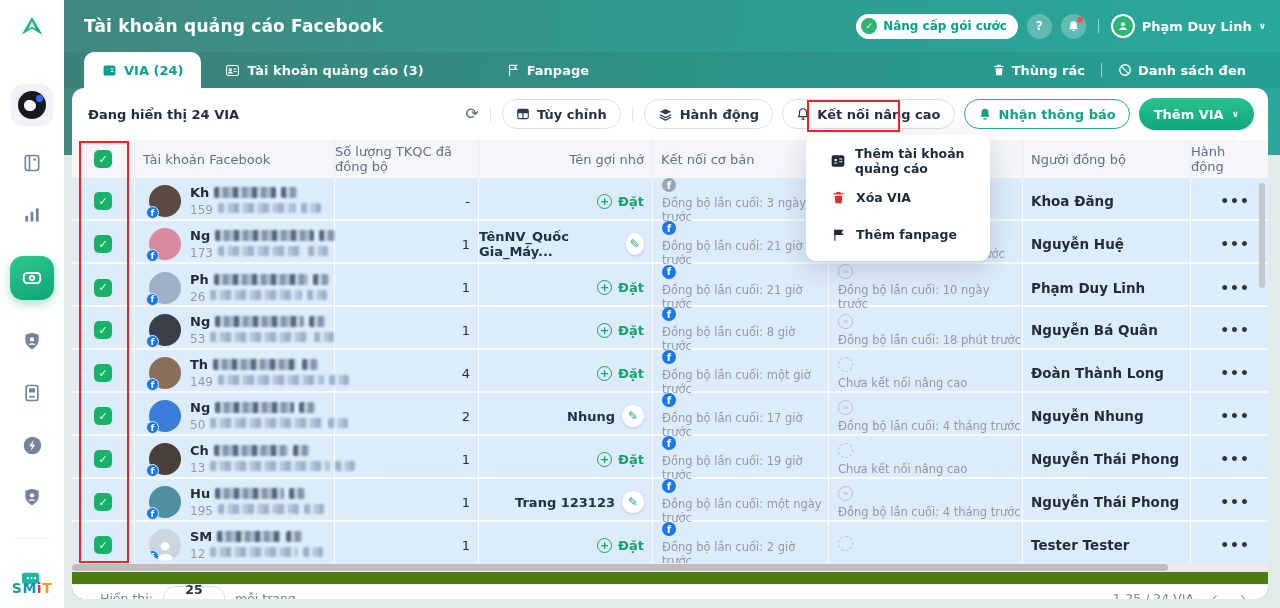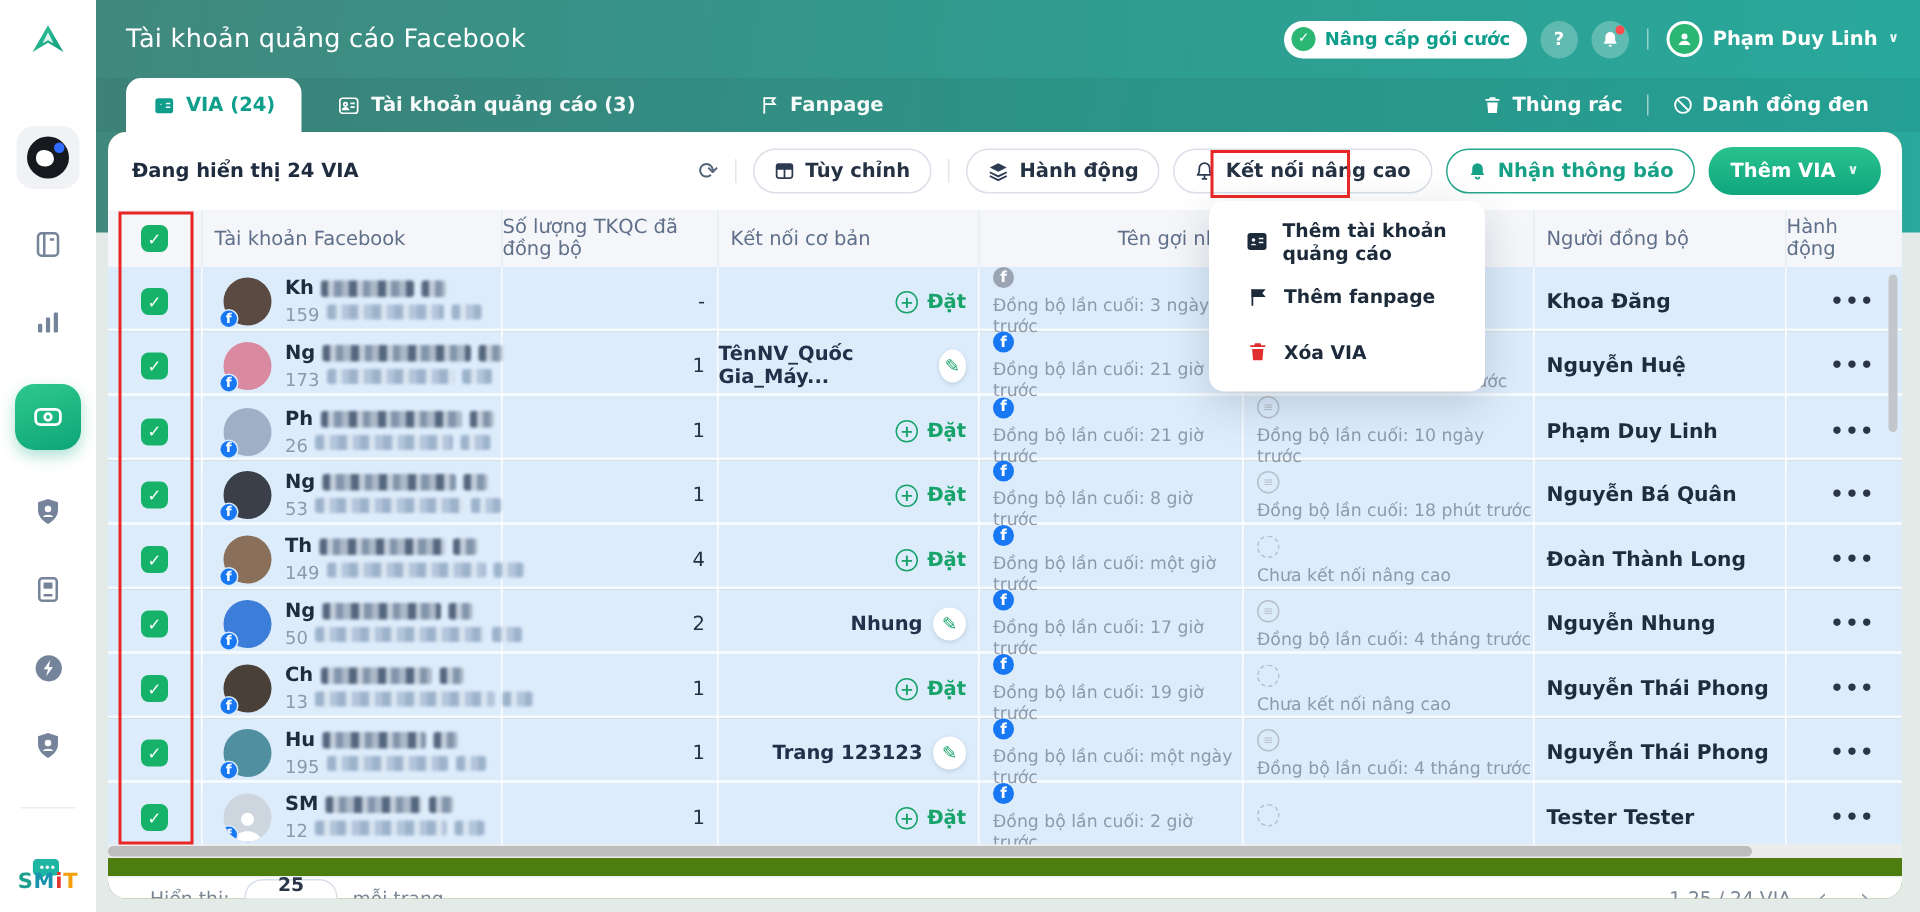--- a/index.html
+++ b/index.html
@@ -23,21 +23,21 @@
   .smit { position:absolute; bottom:12px; left:0; width:64px; text-align:center; font-size:14px; font-weight:bold; letter-spacing:.5px; }
   .smit .c1{color:#1d9f8f}.smit .c2{color:#1a93ae}.smit .c3{color:#e3342f}.smit .c4{color:#f59e0b}
 
   
   .main { position:absolute; left:64px; top:0; width:1216px; height:608px; background:#e3ebe8; }
   .tealband { position:absolute; left:0; top:0; width:1216px; height:155px;
               background:linear-gradient(95deg,#41887e 0%,#2f9c90 55%,#28a99c 100%); }
 
   
   .hdr { position:absolute; left:0; top:0; width:1216px; height:52px; display:flex; align-items:center; z-index:3; }
-  .hdr-title { margin-left:20px; color:#fff; font-size:17px; font-weight:normal; letter-spacing:.2px; }
+  .hdr-title { margin-left:20px; color:#fff; font-size:17px; font-weight:bold; letter-spacing:.2px; }
   .hdr-right { margin-left:auto; margin-right:14px; display:flex; align-items:center; gap:9px; }
   .upgrade { height:25px; background:#fff; border-radius:13px; display:flex; align-items:center; gap:6px;
              padding:0 11px 0 5px; color:#0d9d8b; font-size:12px; font-weight:bold; cursor:pointer; }
   .seal { width:16px; height:16px; border-radius:50%; background:#2bb673; color:#fff; font-size:9px;
           display:flex; align-items:center; justify-content:center; }
   .circ { position:relative; width:25px; height:25px; border-radius:50%; background:rgba(255,255,255,.25);
           color:#fff; display:flex; align-items:center; justify-content:center; }
   .circ .dot { position:absolute; right:3px; top:3px; width:6px; height:6px; border-radius:50%; background:#ff4d4f; }
   .hdr-sep { width:1px; height:14px; background:rgba(255,255,255,.5); margin:0 3px; }
   .user { display:flex; align-items:center; gap:7px; color:#fff; font-size:13px; font-weight:bold; cursor:pointer; }
@@ -294,21 +294,21 @@
             <path d="M6 9h12l-1 12H7z"></path>
           </svg>
         <span>Thùng rác</span>
       </div>
       <span class="ts-sep"></span>
       <div class="tsr-item">
         <svg width="14" height="14" viewBox="0 0 24 24" fill="none" stroke="#fff" stroke-width="2.2">
             <circle cx="12" cy="12" r="9"></circle>
             <path d="M5.8 5.8l12.4 12.4"></path>
           </svg>
-        <span>Danh đồng đen</span>
+        <span>Danh sách đen</span>
       </div>
     </div>
   </div>
 
   <div class="card">
 
     <div class="toolbar">
       <span class="showing">Đang hiển thị 24 VIA</span>
       <div class="tb-right">
         <span class="refresh">⟳</span>
@@ -349,22 +349,22 @@
         </div>
       </div>
     </div>
 
     <div class="thead trow">
       <div class="cell">
           <span class="checkbox">✓</span>
         </div>
       <div class="cell th-l">Tài khoản Facebook</div>
       <div class="cell th-r">Số lượng TKQC đã đồng bộ</div>
+      <div class="cell th-r">Tên gợi nhớ</div>
       <div class="cell th-l">Kết nối cơ bản</div>
-      <div class="cell th-r">Tên gợi nhớ</div>
       <div class="cell th-l">Kết nối nâng cao</div>
       <div class="cell th-l">Người đồng bộ</div>
       <div class="cell th-r" style="padding-right:16px;">Hành động</div>
     </div>
 
     <div class="rows">
         <div class="trow row">
           <div class="cell">
             <span class="checkbox">✓</span>
           </div>
@@ -738,34 +738,34 @@
           <svg width="16" height="16" viewBox="0 0 24 24" fill="currentColor">
             <rect x="2.5" y="3.5" width="19" height="17" rx="3"></rect>
             <circle cx="8.5" cy="10.5" r="1.8" fill="#fff"></circle>
             <path d="M5.6 15.8c.9-2 5-2 5.8 0z" fill="#fff"></path>
             <path d="M13.8 9h4.6M13.8 13h4.6" stroke="#fff" stroke-width="1.6"></path>
           </svg>
         </span>
         <span>Thêm tài khoản quảng cáo</span>
       </div>
       <div class="ditem">
+        <span class="ic red">
+          <svg width="15" height="15" viewBox="0 0 24 24" fill="currentColor">
+            <path d="M9 3h6l.7 2H20v2H4V5h4.3z"></path>
+            <path d="M6 9h12l-1 12H7z"></path>
+          </svg>
+        </span>
+        <span>Xóa VIA</span>
+      </div>
+      <div class="ditem">
         <span class="ic ">
           <svg width="14" height="14" viewBox="0 0 24 24" fill="currentColor" stroke="currentColor" stroke-width="2">
             <path d="M5 22V3" fill="none"></path>
             <path d="M5 4h13l-3 3.5L18 11H5z"></path>
           </svg>
         </span>
         <span>Thêm fanpage</span>
       </div>
-      <div class="ditem">
-        <span class="ic red">
-          <svg width="15" height="15" viewBox="0 0 24 24" fill="currentColor">
-            <path d="M9 3h6l.7 2H20v2H4V5h4.3z"></path>
-            <path d="M6 9h12l-1 12H7z"></path>
-          </svg>
-        </span>
-        <span>Xóa VIA</span>
-      </div>
     </div>
 
   <div class="ann ann1"></div>
   <div class="ann ann2"></div>
 </div>
 
 </body></html>

